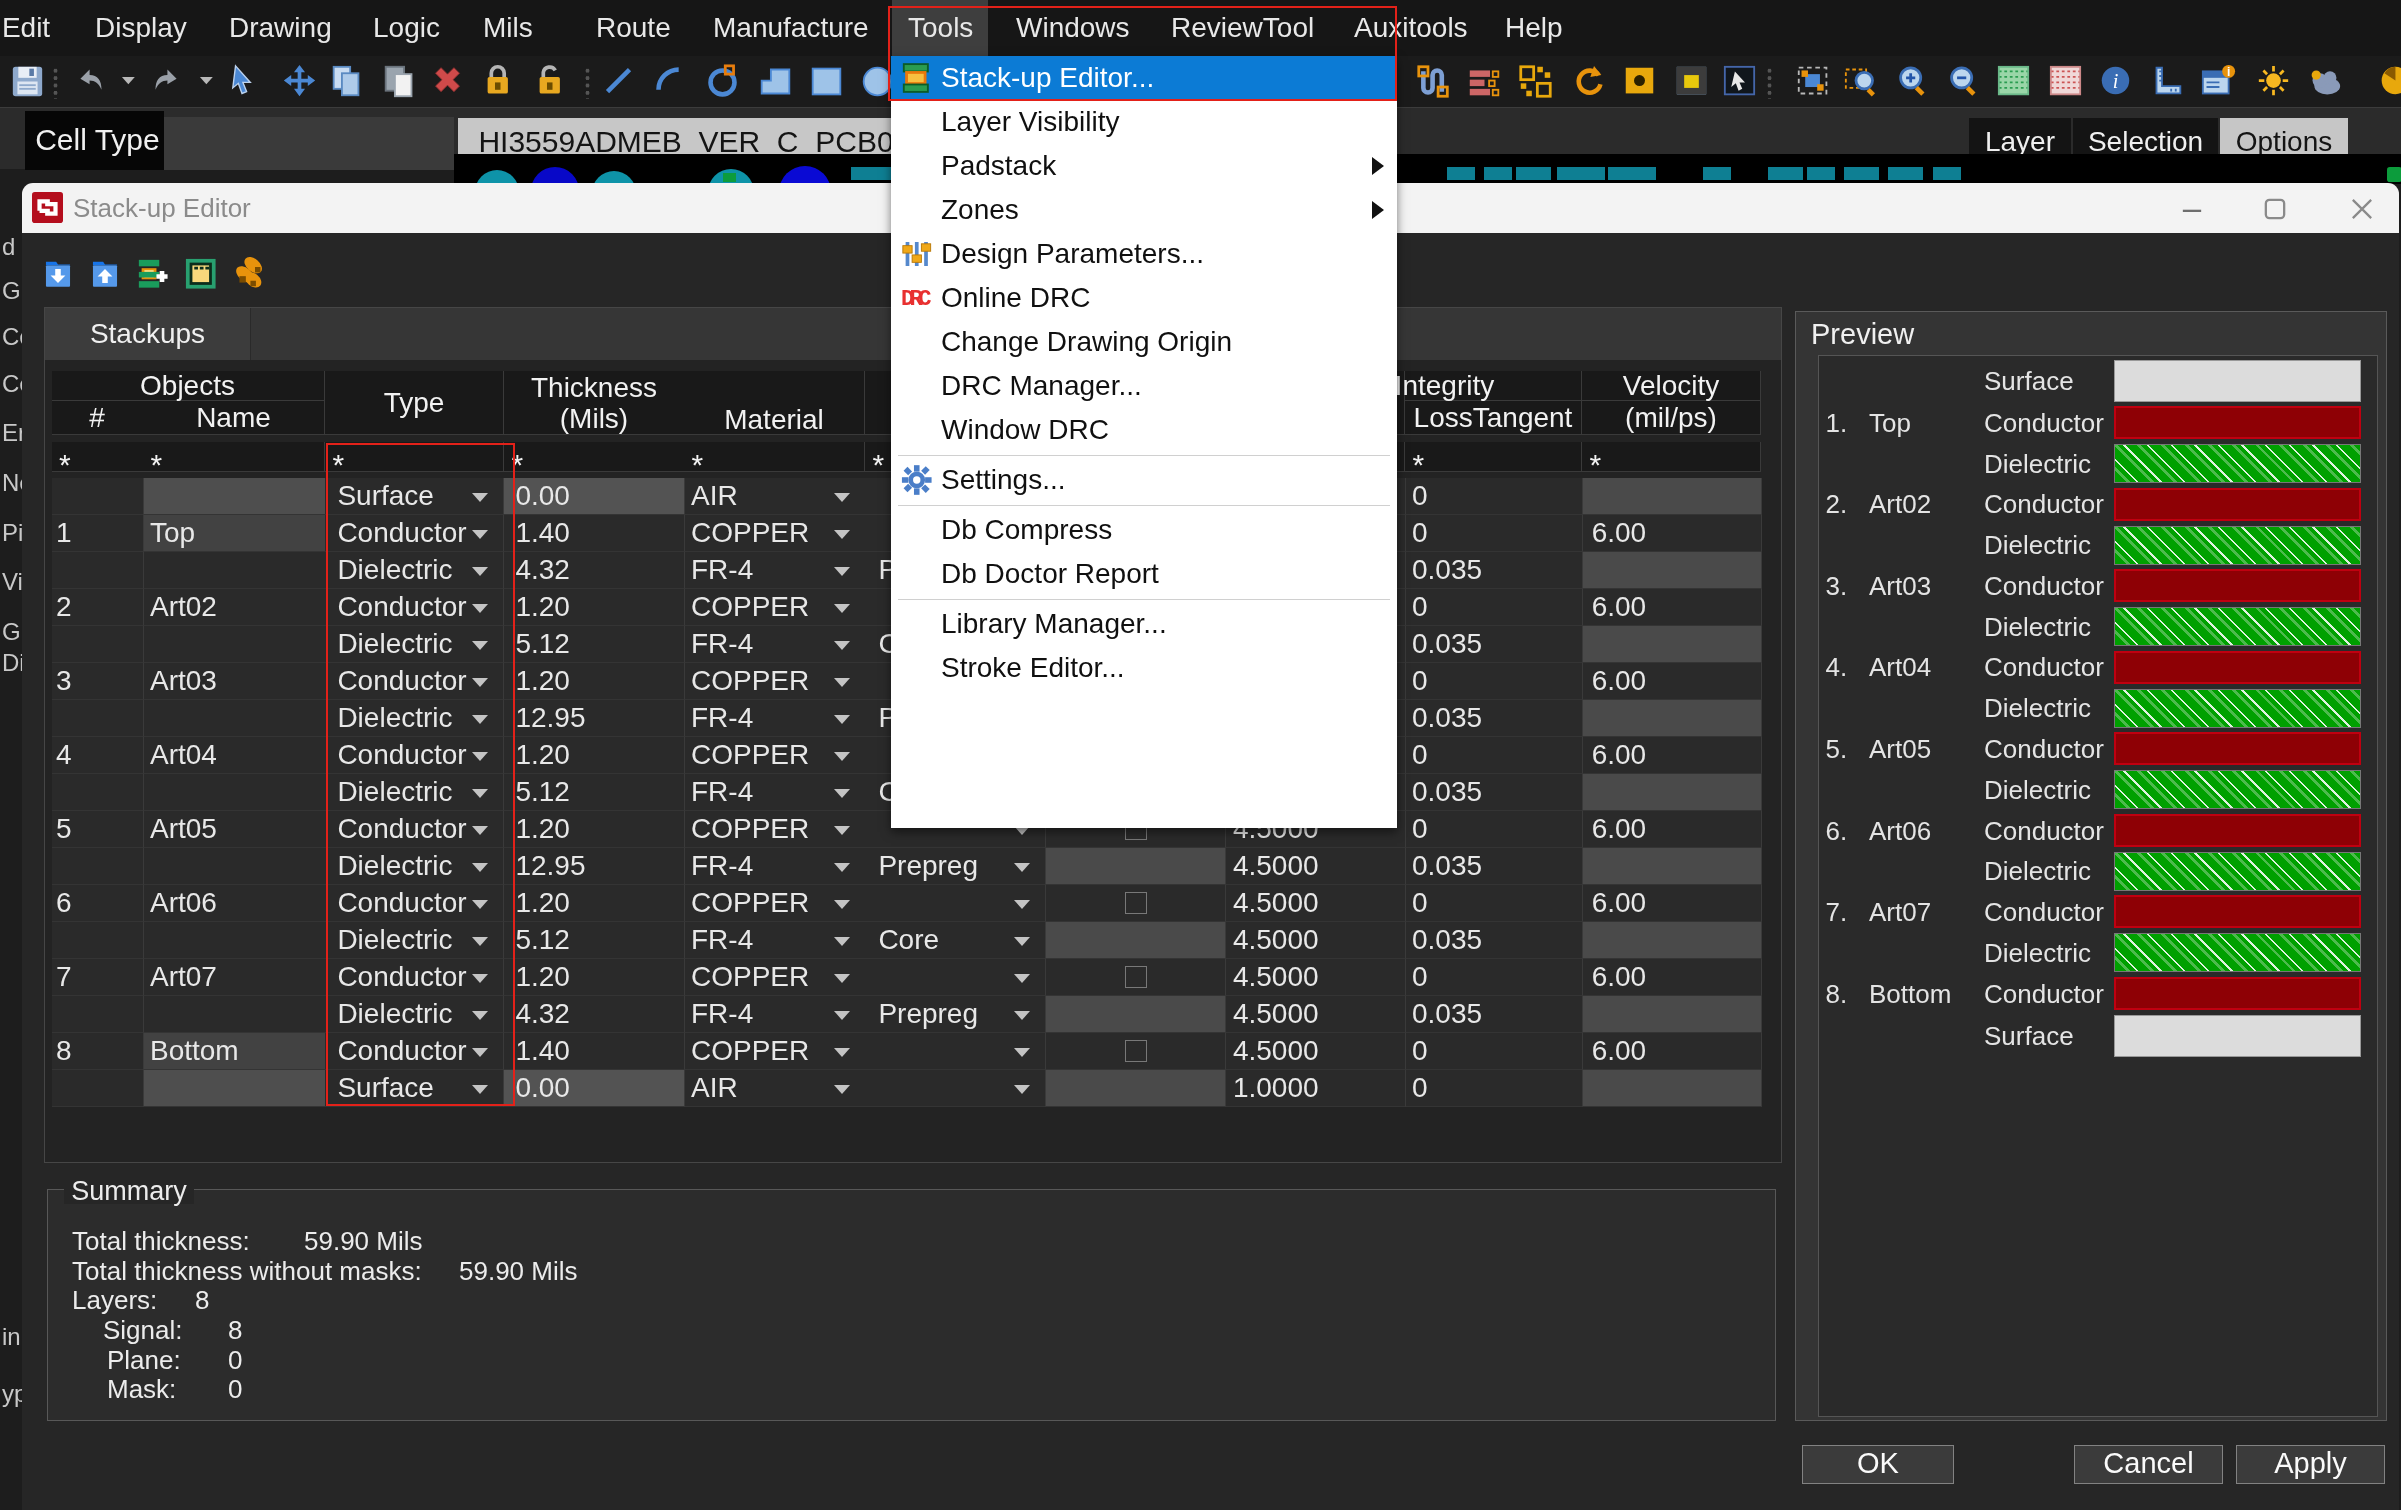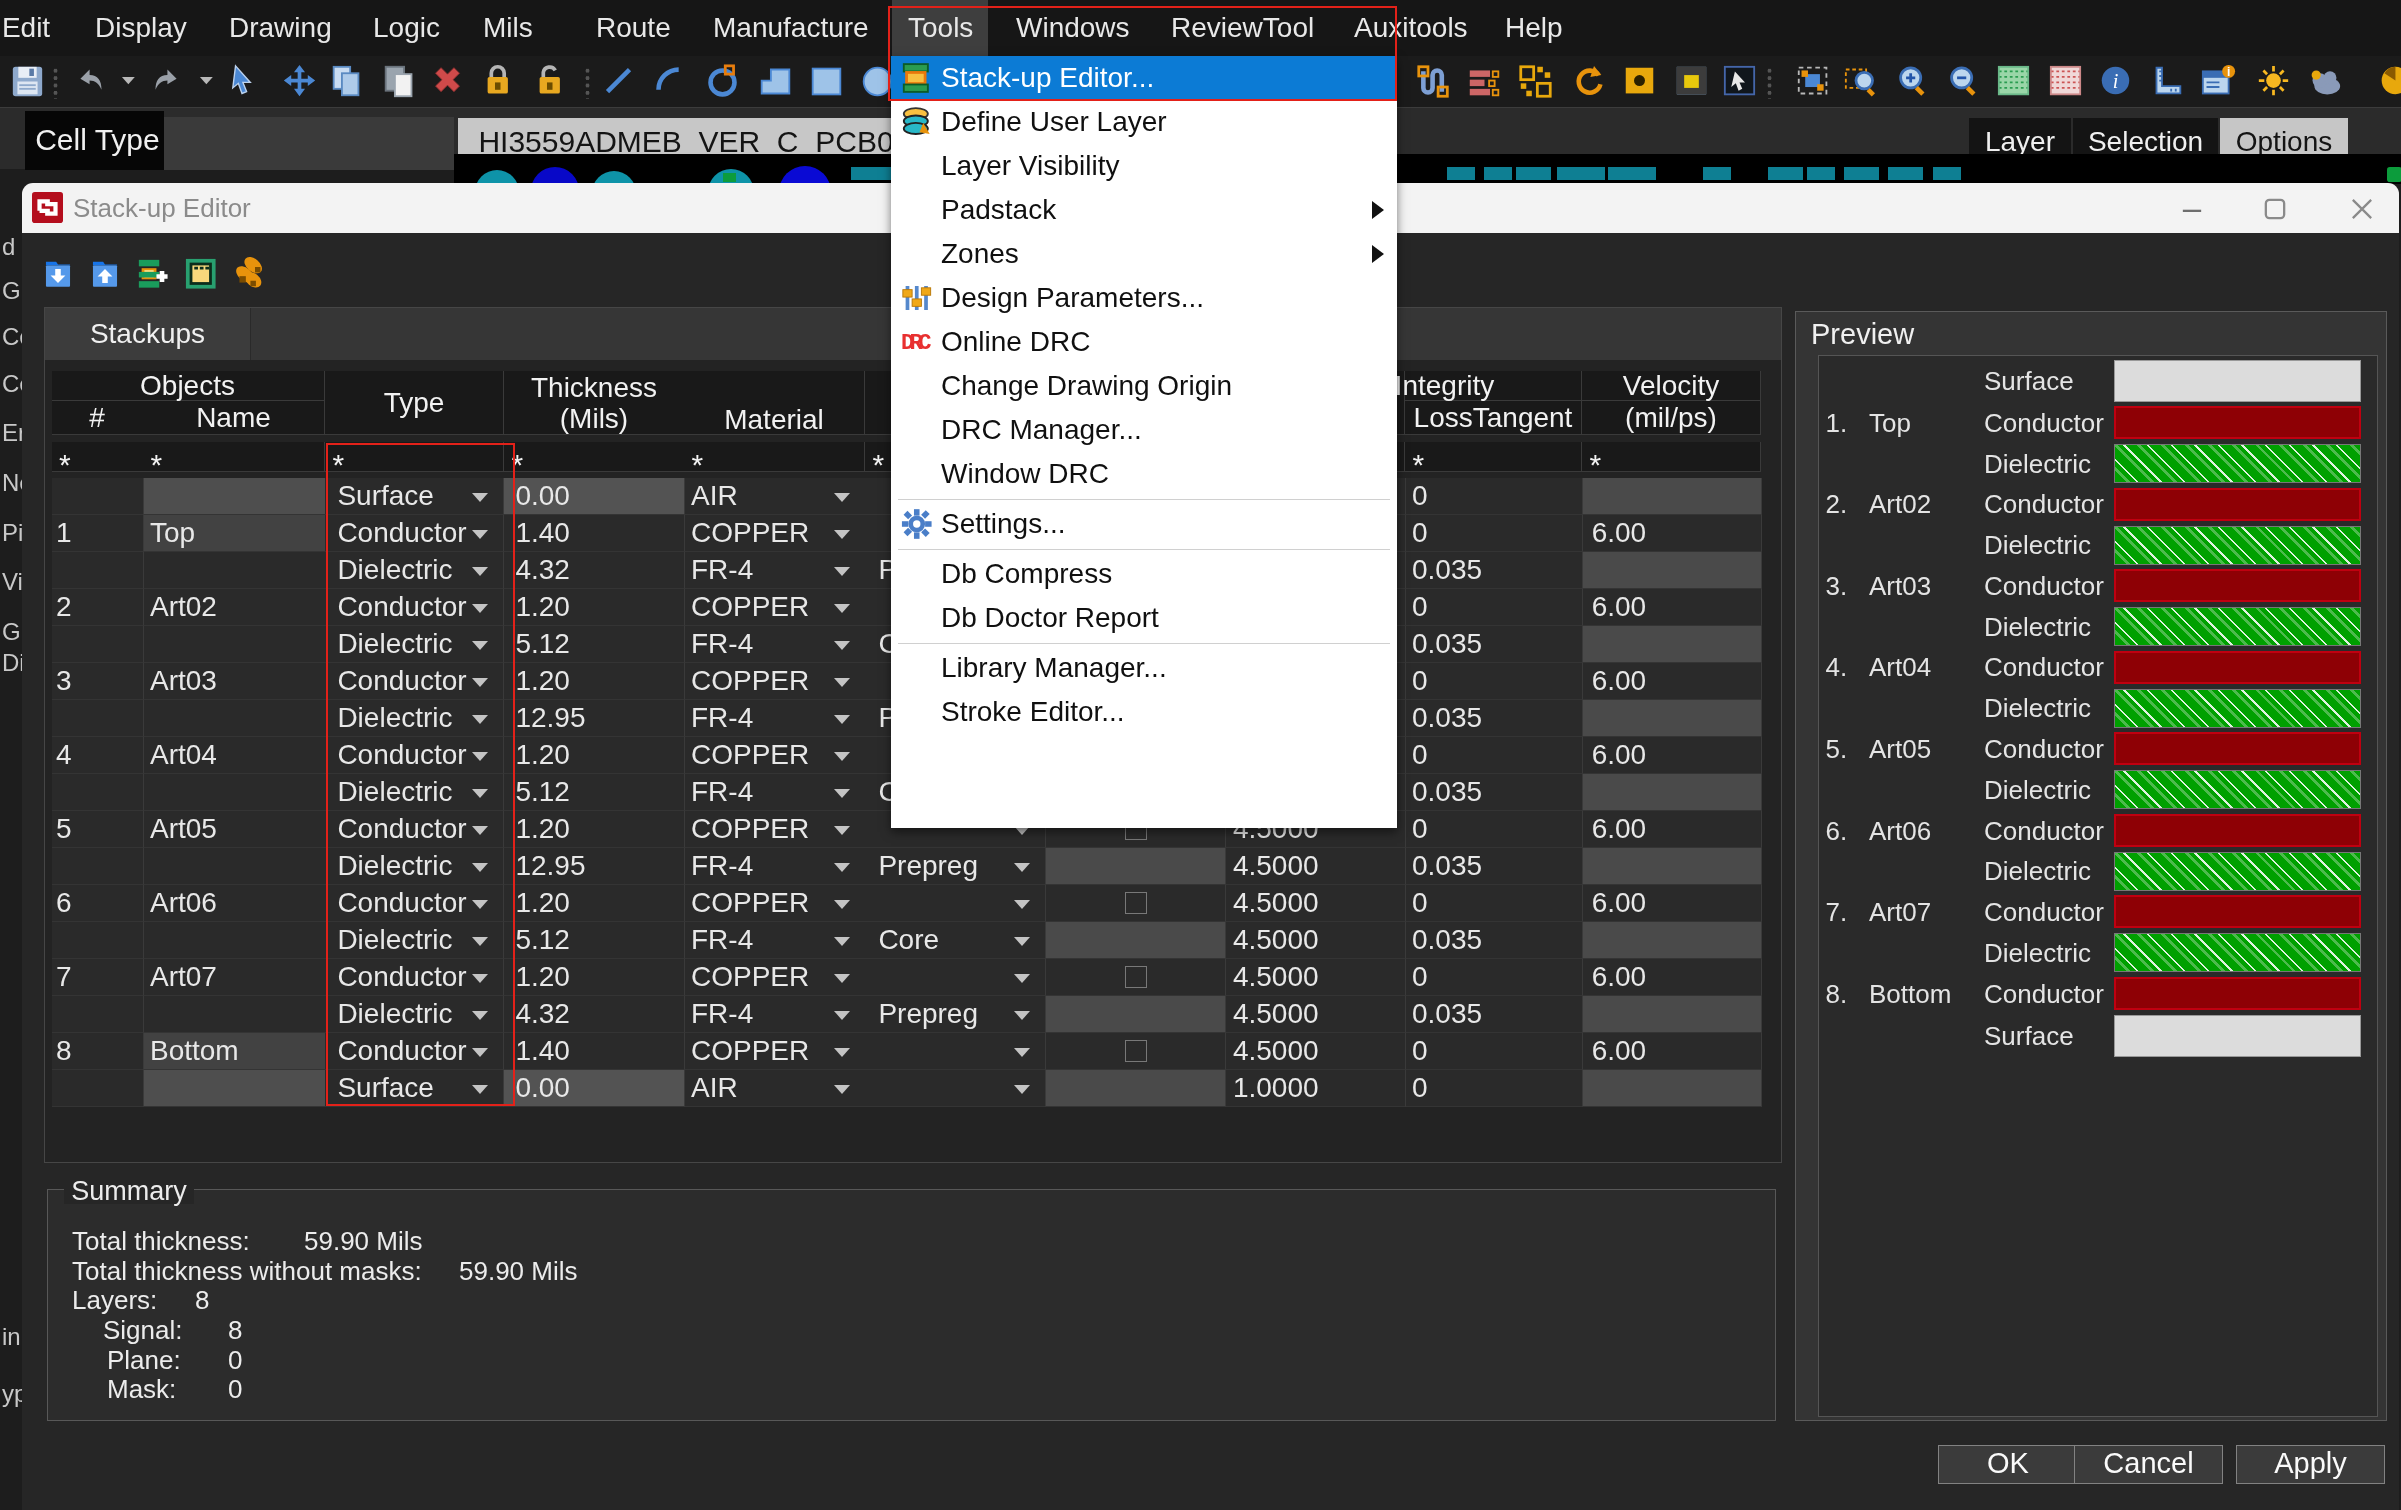--- a/index.html
+++ b/index.html
@@ -711,41 +711,32 @@
 <div class="bar green" style="top:577px;height:39px"></div>
 <div class="pvl" style="left:165px;top:582px">Dielectric</div>
 <div class="bar red" style="top:621px;height:33px"></div>
 <div class="pvl" style="left:6.5px;top:623px">8.</div>
 <div class="pvl" style="left:50px;top:623px">Bottom</div>
 <div class="pvl" style="left:165px;top:623px">Conductor</div>
 <div class="bar gray" style="top:659px;height:42px"></div>
 <div class="pvl" style="left:165px;top:665px">Surface</div>
 </div>
     </div>
-<div class="btn" style="left:1916px;width:140px">OK</div>
+<div class="btn" style="left:1780px;width:152px">OK</div>
 <div class="btn" style="left:2052px;width:149px">Cancel</div>
 <div class="btn" style="left:2214px;width:149px">Apply</div>
 </div>
 <div class="a" id="menu">
 <div class="mitem sel">
       <svg class="mico" width="31.5" height="31.5" viewBox="0 0 34 34">
         <rect x="3" y="2" width="26" height="8" fill="#2a9c50" stroke="#0c5c28" stroke-width="2"></rect>
         <rect x="6" y="11" width="20" height="12" fill="#f8c040" stroke="#e8780c" stroke-width="3"></rect>
         <rect x="3" y="24" width="26" height="8" fill="#2a9c50" stroke="#0c5c28" stroke-width="2"></rect>
       </svg>
       <span class="tx">Stack-up Editor...</span>
-    </div>
-<div class="mitem ">
-      <svg class="mico" width="31.5" height="31.5" viewBox="0 0 34 34">
-        <ellipse cx="16" cy="8" rx="13" ry="6" fill="#f8c040" stroke="#333" stroke-width="2"></ellipse>
-        <ellipse cx="16" cy="16" rx="13" ry="6" fill="#28b8c8" stroke="#222" stroke-width="2"></ellipse>
-        <ellipse cx="16" cy="24" rx="13" ry="6" fill="#28b8c8" stroke="#222" stroke-width="2"></ellipse>
-        <path d="M24 18 L31 30 L20 28 Z" fill="#e8930c"></path>
-      </svg>
-      <span class="tx">Define User Layer</span>
     </div>
 <div class="mitem ">
       <span class="tx">Layer Visibility</span>
     </div>
 <div class="mitem ">
       <span class="tx">Padstack</span>
       <span class="subarr"></span>
     </div>
 <div class="mitem ">
       <span class="tx">Zones</span>

